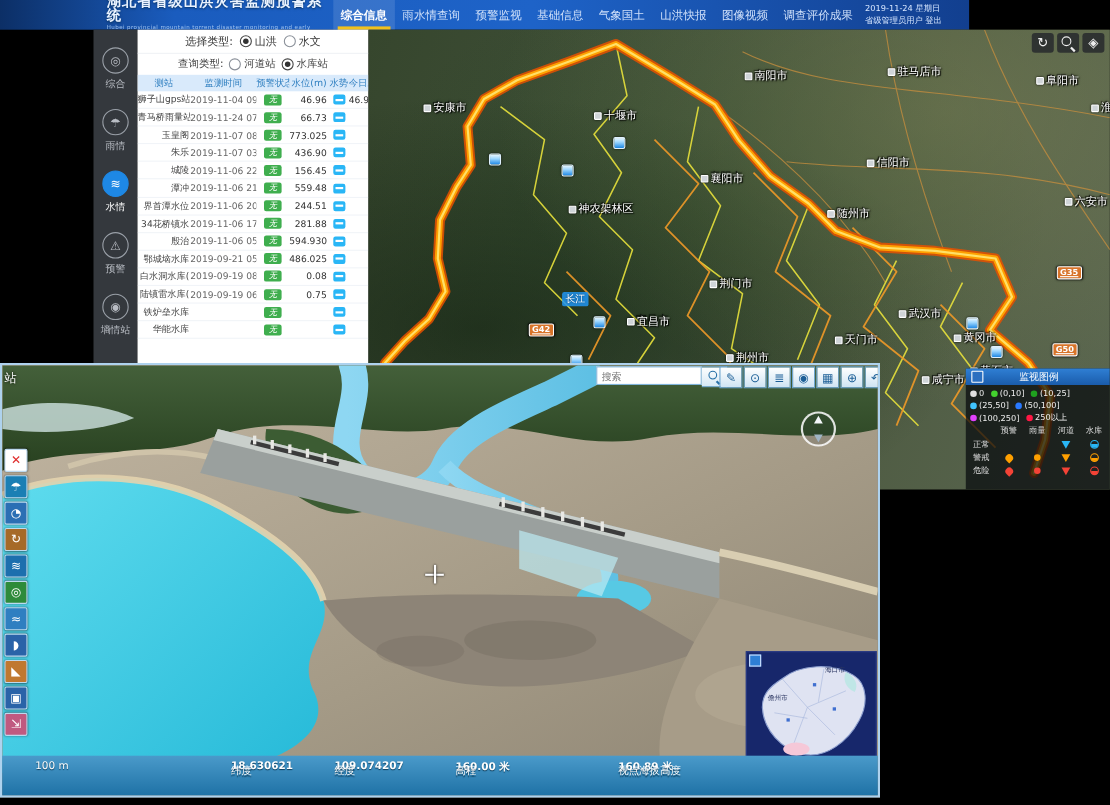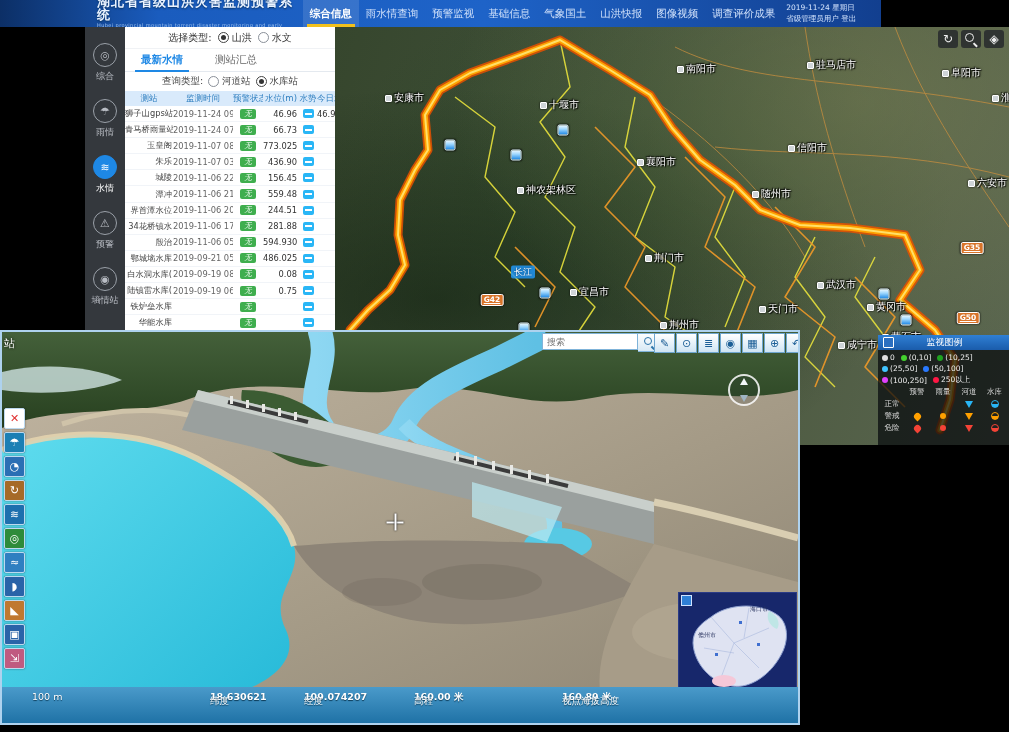--- a/index.html
+++ b/index.html
@@ -190,28 +190,20 @@
       <span>选择类型:</span>
       <label class="radio">
           <span class="rb on"></span>
           <span>山洪</span>
         </label>
         <label class="radio">
           <span class="rb"></span>
           <span>水文</span>
         </label>
     </div>
-    <div class="tabs">
-      <div class="tab active">
-          <span>最新水情</span>
-        </div>
-        <div class="tab">
-          <span>测站汇总</span>
-        </div>
-    </div>
     <div class="q-row">
       <span>查询类型:</span>
       <label class="radio">
           <span class="rb"></span>
           <span>河道站</span>
         </label>
         <label class="radio">
           <span class="rb on"></span>
           <span>水库站</span>
         </label>
@@ -220,21 +212,21 @@
       <span>测站</span>
         <span>监测时间</span>
         <span>预警状态</span>
         <span>水位(m)</span>
         <span>水势</span>
         <span>今日水位</span>
     </div>
     <div class="tbody">
       <div class="trow">
           <span class="c-station">狮子山gps站</span>
-          <span class="c-time">2019-11-24 09</span>
+          <span class="c-time">2019-11-04 09</span>
           <span class="c-status">
             <i class="badge">无</i>
           </span>
           <span class="c-level">46.96</span>
           <span class="c-trend">
             <i class="trend steady"></i>
           </span>
           <span class="c-today">46.99</span>
         </div>
         <div class="trow">

